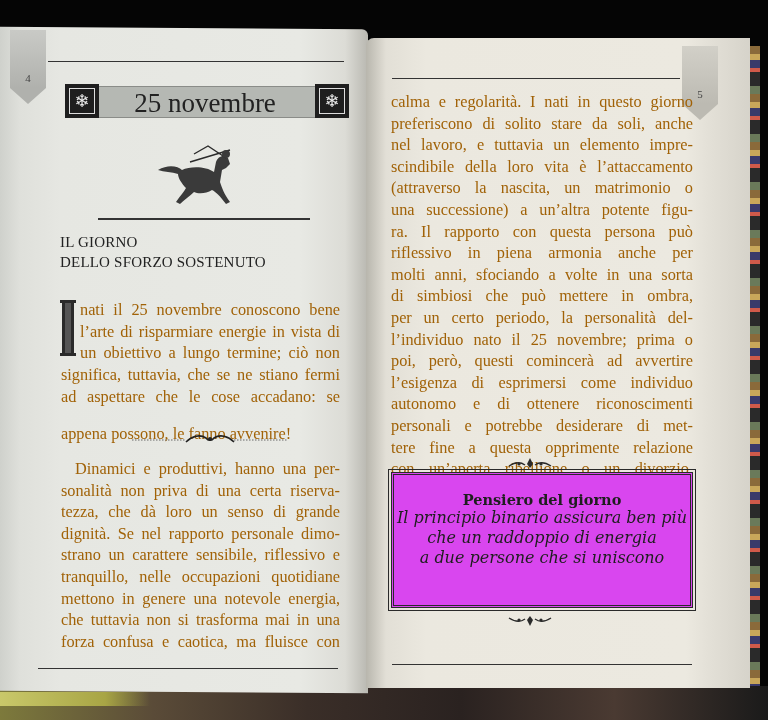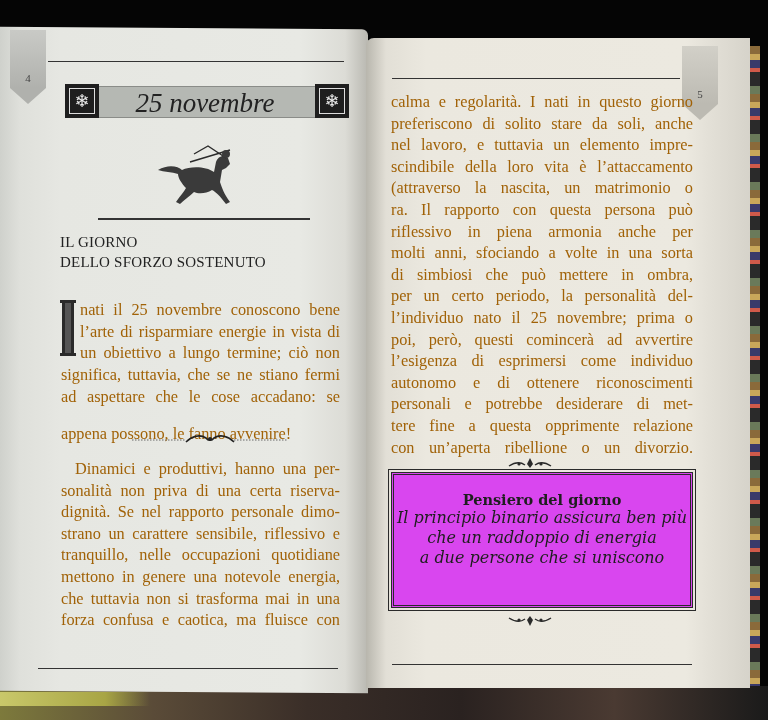--- a/index.html
+++ b/index.html
@@ -45,21 +45,21 @@
   .tab-left { left: 10px; top: 30px; }
   .tab-right { left: 682px; top: 46px; background: linear-gradient(180deg, #d2d0c8, #bcbab2); }
   .tab-right::after { border-top-color: #bcbab2; }
 
   .rule { position: absolute; height: 1px; background: #333; }
 
   .title-band {
     position: absolute; left: 65px; top: 86px; width: 280px; height: 32px;
     background: #b5b8b3; border-top: 1px solid #8a8c88; border-bottom: 1px solid #8a8c88;
   }
-  .title-band .title { position: absolute; left: 36px; right: 36px; top: 0; text-align: center; font-size: 27px; line-height: 32px; color: #222; font-style: italic; }
+  .title-band .title { position: absolute; left: 36px; right: 36px; top: 0; text-align: center; font-size: 27px; line-height: 32px; color: #222; }
   .ornament-box {
     position: absolute; top: -3px; width: 34px; height: 34px;
     background: #1e1e1e; border: 2px solid #1e1e1e;
     display: flex; align-items: center; justify-content: center;
   }
   .ornament-box .inner { width: 26px; height: 26px; border: 1px solid #ddd; display: flex; align-items: center; justify-content: center; color: #eee; font-size: 18px; line-height: 1; }
 
   .sagittarius { position: absolute; left: 150px; top: 144px; width: 100px; height: 70px; }
 
   .subtitle { position: absolute; left: 60px; width: 300px; text-align: left; font-size: 15px; letter-spacing: 0.2px; color: #222; }
@@ -136,20 +136,21 @@
 <svg class="divider" viewBox="0 0 160 14">
   <line x1="2" y1="8" x2="56" y2="8" stroke="#666" stroke-width="1" stroke-dasharray="1.5 1.5"></line>
   <line x1="104" y1="8" x2="158" y2="8" stroke="#666" stroke-width="1" stroke-dasharray="1.5 1.5"></line>
   <path d="M56 10 C62 4 70 2 76 6 C78 9 82 9 84 6 C90 2 98 4 104 10" stroke="#222" stroke-width="1.6" fill="none"></path>
   <circle cx="80" cy="7" r="2" fill="#222"></circle>
 </svg>
 
 <div class="body-text" style="left:61px; top:458px; width:279px;">
   <span class="line" style="padding-left:14px;">Dinamici e produttivi, hanno una per-</span>
   <span class="line">sonalità non priva di una certa riserva-</span>
+  <span class="line">tezza, che dà loro un senso di grande</span>
   <span class="line">dignità. Se nel rapporto personale dimo-</span>
   <span class="line">strano un carattere sensibile, riflessivo e</span>
   <span class="line">tranquillo, nelle occupazioni quotidiane</span>
   <span class="line">mettono in genere una notevole energia,</span>
   <span class="line">che tuttavia non si trasforma mai in una</span>
   <span class="line">forza confusa e caotica, ma fluisce con</span>
 </div>
 <div class="rule" style="left:38px; top:668px; width:300px;"></div>
 
 <div class="page page-right"></div>
@@ -157,20 +158,21 @@
   <span class="num">5</span>
 </div>
 <div class="rule" style="left:392px; top:78px; width:288px;"></div>
 
 <div class="body-text" style="left:391px; top:91px; width:302px;">
   <span class="line">calma e regolarità. I nati in questo giorno</span>
   <span class="line">preferiscono di solito stare da soli, anche</span>
   <span class="line">nel lavoro, e tuttavia un elemento impre-</span>
   <span class="line">scindibile della loro vita è l’attaccamento</span>
   <span class="line">(attraverso la nascita, un matrimonio o</span>
+  <span class="line">una successione) a un’altra potente figu-</span>
   <span class="line">ra. Il rapporto con questa persona può</span>
   <span class="line">riflessivo in piena armonia anche per</span>
   <span class="line">molti anni, sfociando a volte in una sorta</span>
   <span class="line">di simbiosi che può mettere in ombra,</span>
   <span class="line">per un certo periodo, la personalità del-</span>
   <span class="line">l’individuo nato il 25 novembre; prima o</span>
   <span class="line">poi, però, questi comincerà ad avvertire</span>
   <span class="line">l’esigenza di esprimersi come individuo</span>
   <span class="line">autonomo e di ottenere riconoscimenti</span>
   <span class="line">personali e potrebbe desiderare di met-</span>

